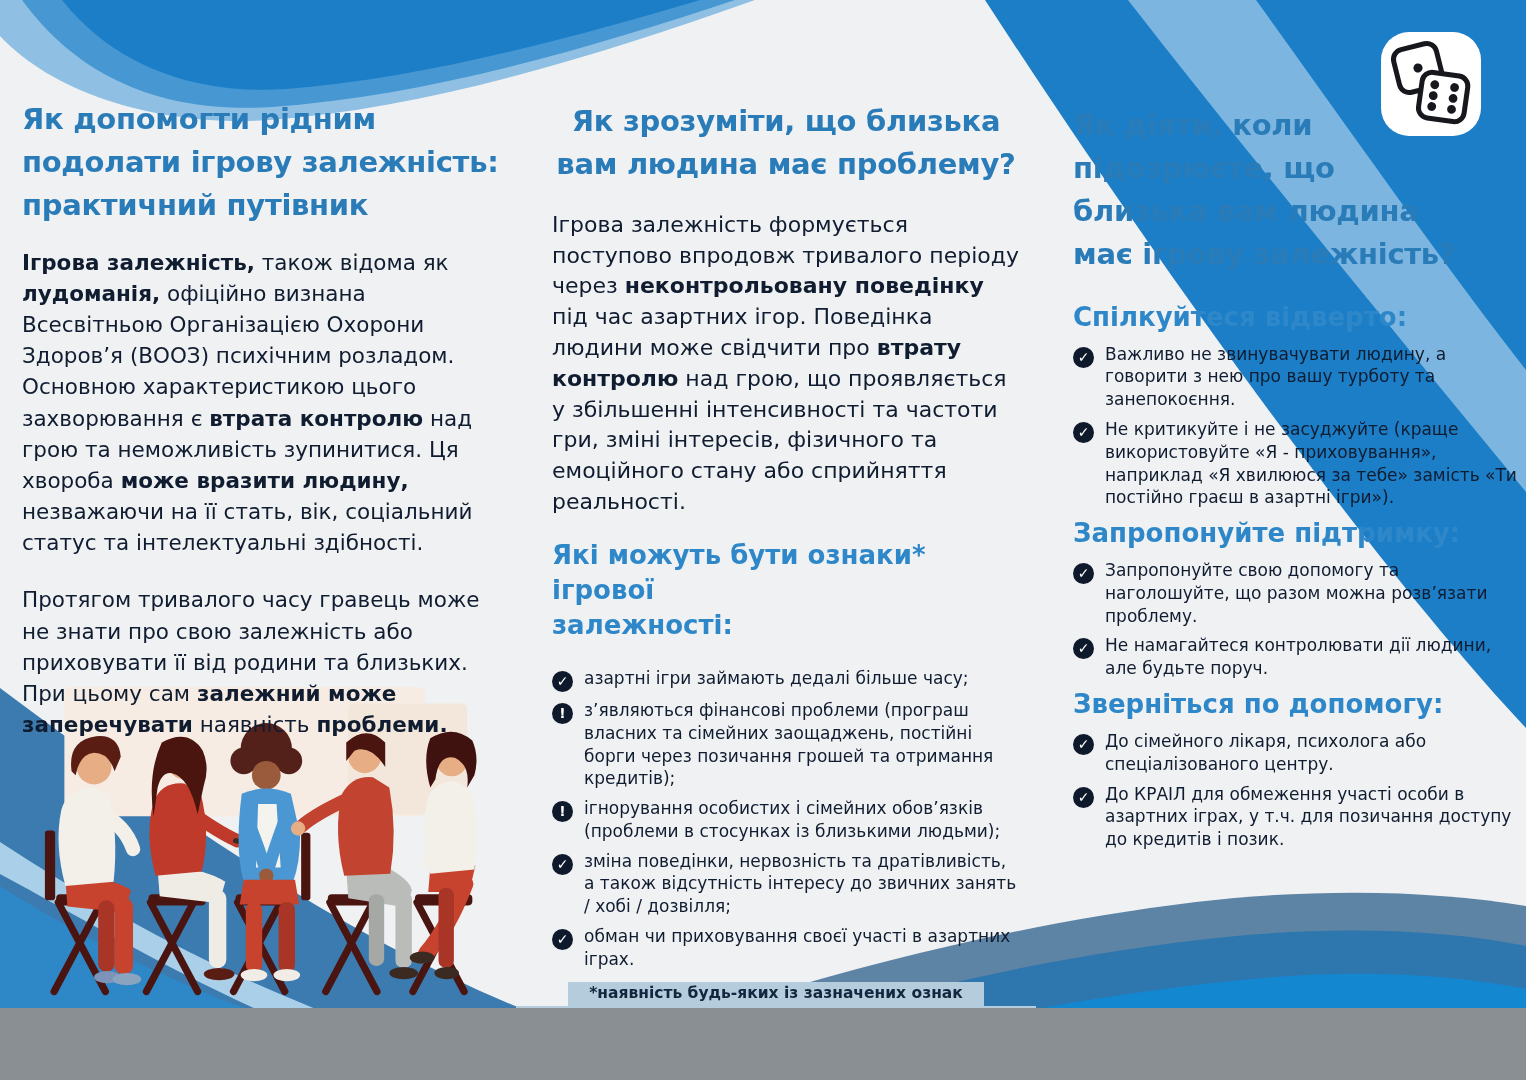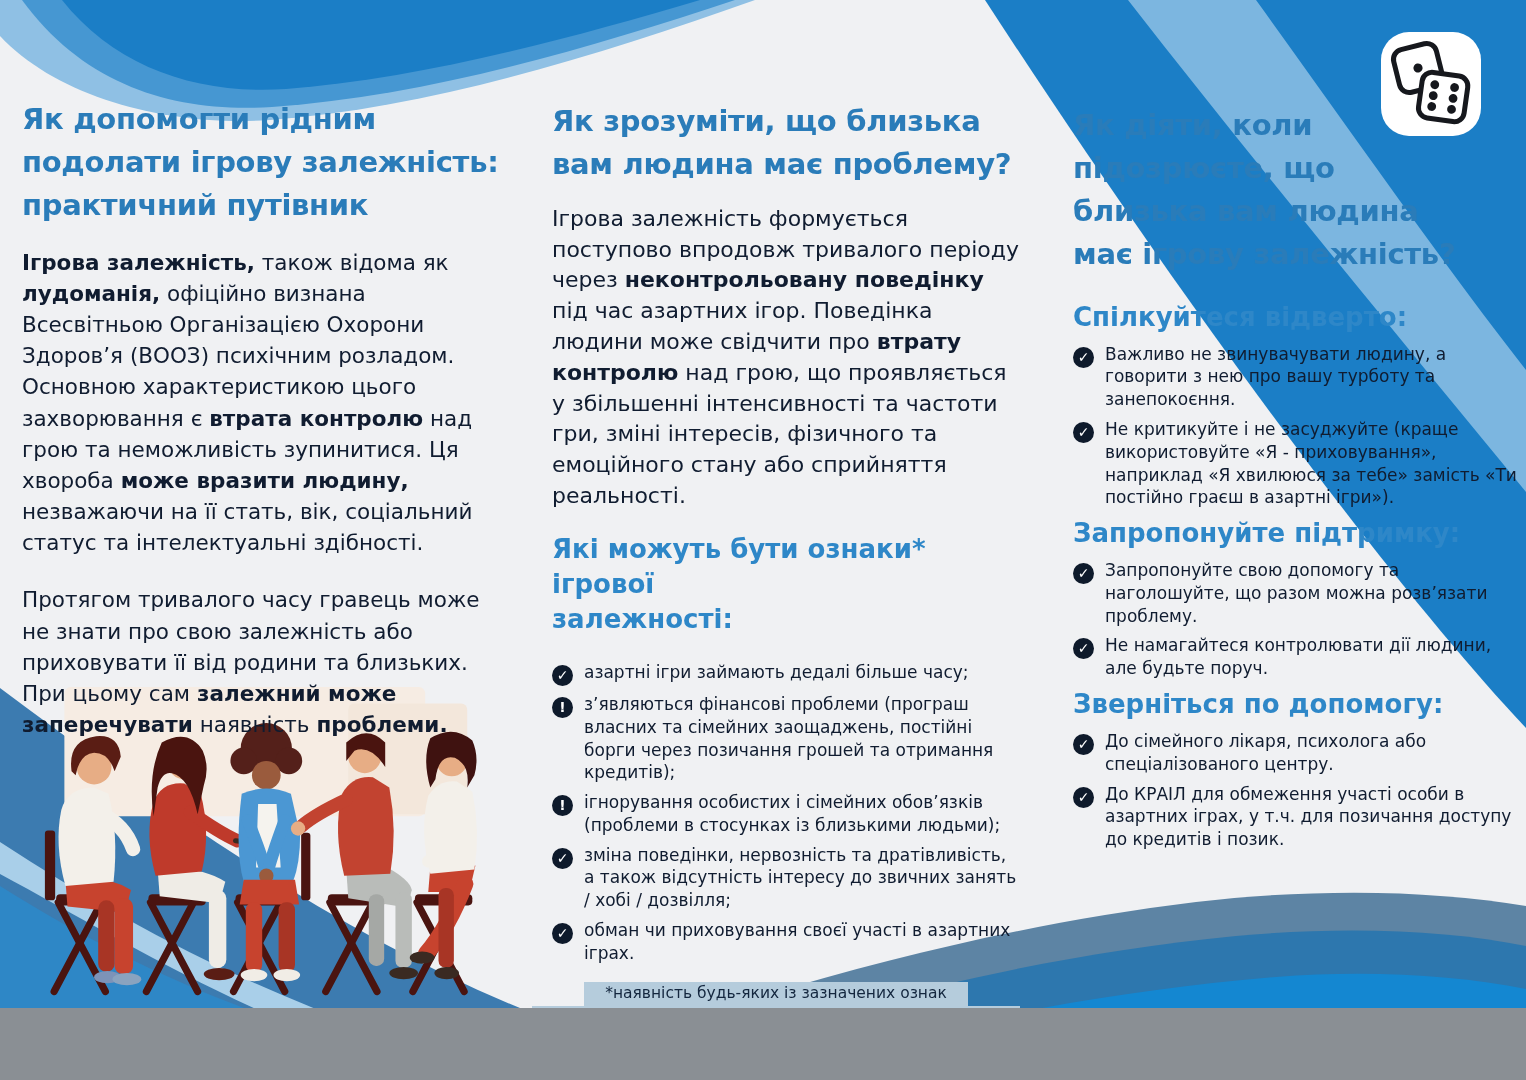--- a/index.html
+++ b/index.html
@@ -11,21 +11,21 @@
   }
   .bg{position:absolute;left:0;top:0;width:1526px;height:1080px;z-index:0;}
   .col{position:absolute;z-index:3;}
   .col1{left:22px;top:98px;width:482px;}
   .col2{left:552px;top:100px;width:468px;}
   .col3{left:1073px;top:104px;width:450px;}
   .heading{
     font-weight:bold;color:#2a7cb9;font-size:29px;line-height:1.48;
     white-space:pre-line;margin:0 0 20px 0;letter-spacing:-0.3px;
   }
-  .col2 .heading{margin-bottom:18px;}
+  .col2 .heading{margin-bottom:24px;text-align:center;}
   .col3 .heading{margin-bottom:24px;}
   .body-p{font-size:21.5px;line-height:1.45;margin:0 0 26px 0;}
   .col2 .body-p{font-size:22px;line-height:1.4;margin-bottom:20px;}
   .b{font-weight:bold;}
   .subhead{
     font-weight:bold;color:#2e87c8;font-size:26px;line-height:1.35;
     white-space:pre-line;margin:6px 0 24px 0;
   }
   .col3 .subhead{margin:4px 0 8px 0;}
   .blist{margin:0;}
@@ -33,21 +33,21 @@
   .bicon{
     flex:0 0 21px;width:21px;height:21px;border-radius:50%;
     background:#0e1a2b;color:#ffffff;font-size:14px;line-height:21px;
     text-align:center;font-weight:bold;margin:4px 11px 0 0;
   }
   .btext{font-size:17px;line-height:1.34;}
   .r-section{margin:0 0 4px 0;}
   .footnote{position:absolute;left:516px;top:982px;width:520px;text-align:center;z-index:5;}
   .fn-line{
     display:inline-block;background:#b5ccdc;color:#13263e;
-    font-size:15.5px;line-height:1.4;padding:1px 21px;
+    font-size:15.5px;line-height:1.4;padding:1px 21px;font-weight:bold;
   }
   .dice{position:absolute;left:1380px;top:26px;width:102px;height:116px;z-index:4;}
   .illus{position:absolute;left:8px;top:678px;width:492px;height:340px;z-index:2;}
 </style>
 </head>
 <body>
 
 <div class="page">
 
   <svg class="bg" viewBox="0 0 1526 1080" aria-hidden="true">

